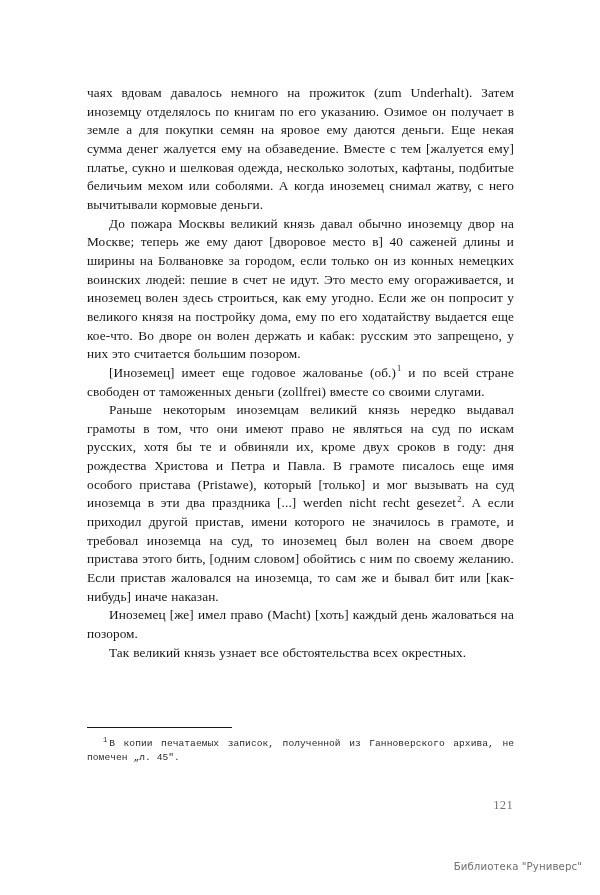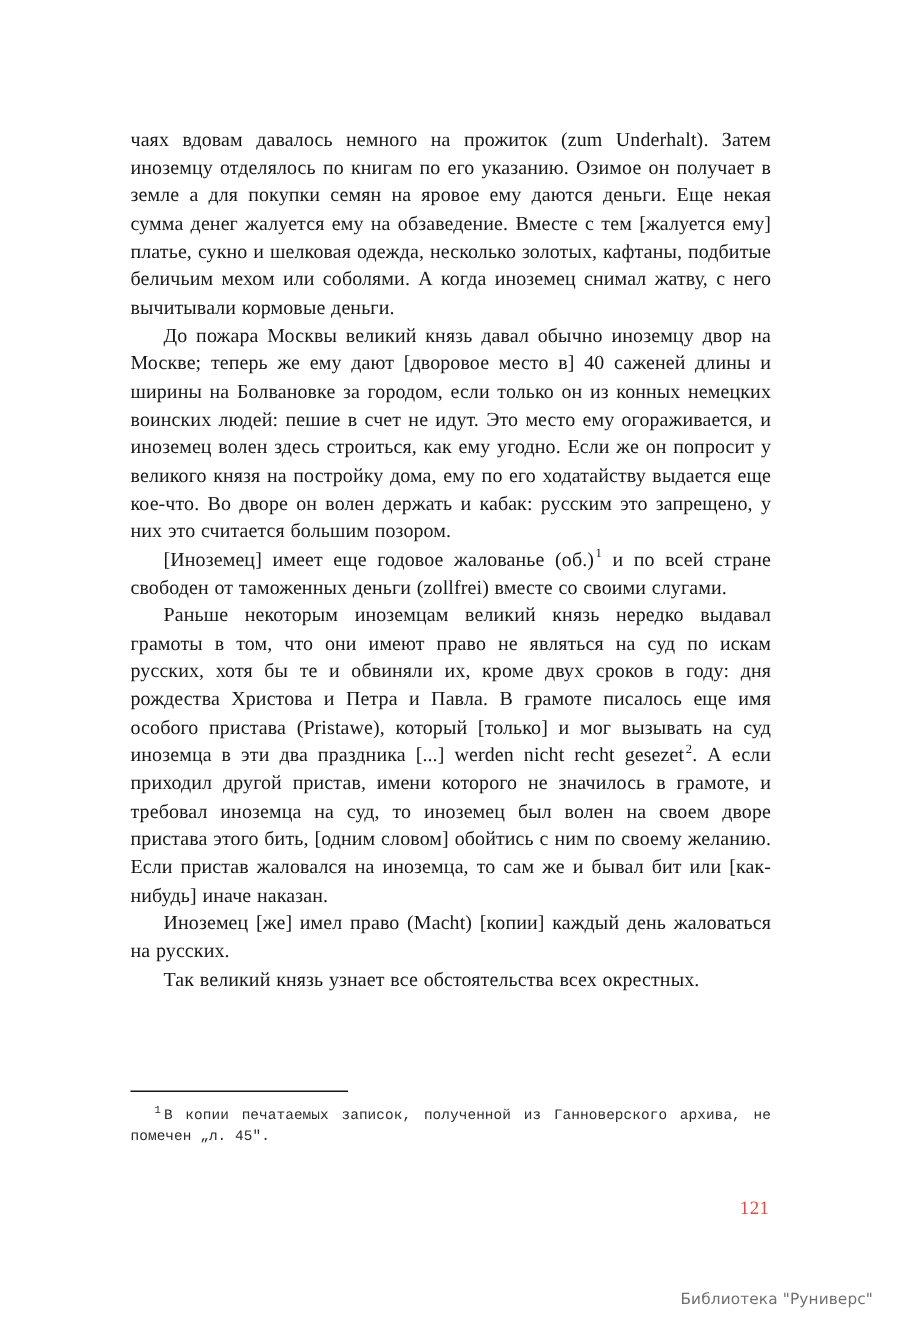--- a/index.html
+++ b/index.html
@@ -90,21 +90,21 @@
     padding-right: 2px;
   }
 
   .pagenum {
     position: absolute;
     left: 0;
     top: 798px;
     width: 513px;
     text-align: right;
     font-size: 12.6px;
-    color: #ef4444;
+    color: #737373;
     letter-spacing: 0.3px;
   }
 
   
   .watermark {
     position: absolute;
     left: 0;
     top: 861px;
     width: 582px;
     text-align: right;
@@ -122,21 +122,21 @@
   <div class="textblock">
 
     <p class="para first">чаях вдовам давалось немного на прожиток (zum Underhalt). Затем иноземцу отделялось по книгам по его указанию. Озимое он получает в земле а для покупки семян на яровое ему даются деньги. Еще некая сумма денег жалуется ему на обзаведение. Вместе с тем [жалуется ему] платье, сукно и шелковая одежда, несколько золотых, кафтаны, подбитые беличьим мехом или соболями. А когда иноземец снимал жатву, с него вычитывали кормовые деньги.</p>
 
     <p class="para">До пожара Москвы великий князь давал обычно иноземцу двор на Москве; теперь же ему дают [дворовое место в] 40 саженей длины и ширины на Болвановке за городом, если только он из конных немецких воинских людей: пешие в счет не идут. Это место ему огораживается, и иноземец волен здесь строиться, как ему угодно. Если же он попросит у великого князя на постройку дома, ему по его ходатайству выдается еще кое-что. Во дворе он волен держать и кабак: русским это запрещено, у них это считается большим позором.</p>
 
     <p class="para"><span>[Иноземец] имеет еще годовое жалованье (об.)</span><sup>1</sup><span> и по всей стране свободен от таможенных деньги (zollfrei) вместе со своими слугами.</span></p>
 
     <p class="para"><span>Раньше некоторым иноземцам великий князь нередко выдавал грамоты в том, что они имеют право не являться на суд по искам русских, хотя бы те и обвиняли их, кроме двух сроков в году: дня рождества Христова и Петра и Павла. В грамоте писалось еще имя особого пристава (Pristawe), который [только] и мог вызывать на суд иноземца в эти два праздника [...] werden nicht recht gesezet</span><sup>2</sup><span>. А если приходил другой пристав, имени которого не значилось в грамоте, и требовал иноземца на суд, то иноземец был волен на своем дворе пристава этого бить, [одним словом] обойтись с ним по своему желанию. Если пристав жаловался на иноземца, то сам же и бывал бит или [как-нибудь] иначе наказан.</span></p>
 
-    <p class="para">Иноземец [же] имел право (Macht) [копии] каждый день жаловаться на русских.</p>
+    <p class="para">Иноземец [же] имел право (Macht) [хоть] каждый день жаловаться на позором.</p>
 
     <p class="para">Так великий князь узнает все обстоятельства всех окрестных.</p>
 
 
   </div>
 
   <div class="fn-rule"></div>
 
   <div class="footnotes">
     <p class="fnote"><sup>1</sup><span>В копии печатаемых записок, полученной из Ганноверского архива, не помечен „л. 45".</span></p>

